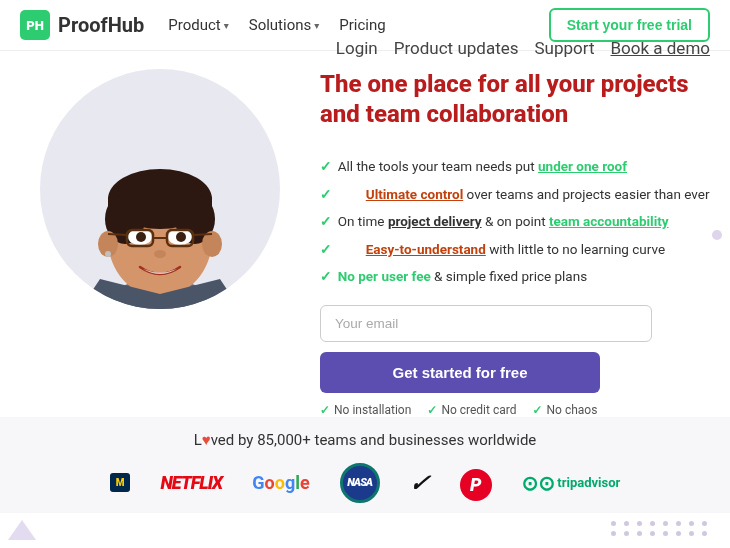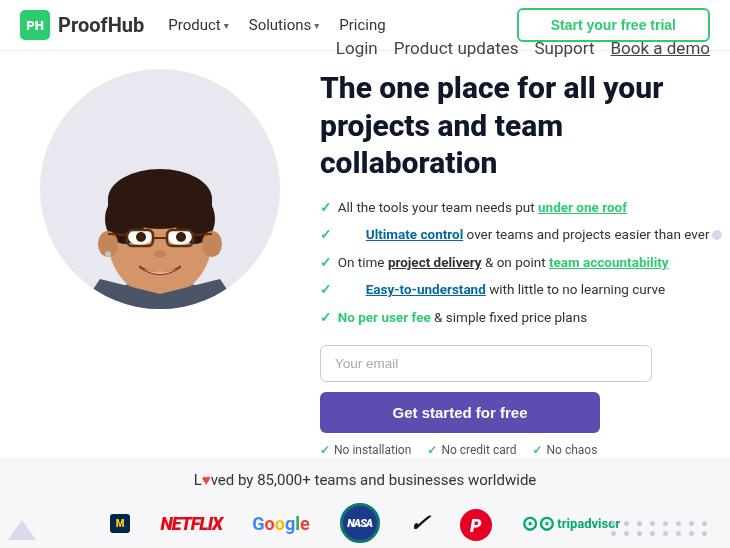--- a/index.html
+++ b/index.html
@@ -6,44 +6,44 @@
     body { font-family: -apple-system, BlinkMacSystemFont, 'Segoe UI', Roboto, sans-serif; background: #fff; width: 730px; height: 548px; overflow: hidden; position: relative; }
 
     
     .navbar { display: flex; align-items: center; justify-content: space-between; padding: 8px 20px; border-bottom: 1px solid #eee; position: relative; z-index: 10; background: #fff; }
     .nav-left { display: flex; align-items: center; gap: 24px; }
     .logo { display: flex; align-items: center; gap: 8px; font-size: 20px; font-weight: 700; color: #333; text-decoration: none; }
     .logo-icon { width: 30px; height: 30px; background: #2ecc71; border-radius: 5px; display: flex; align-items: center; justify-content: center; color: #fff; font-weight: 900; font-size: 13px; }
     .nav-items { display: flex; gap: 20px; align-items: center; }
     .nav-item { font-size: 15px; color: #333; cursor: pointer; display: flex; align-items: center; gap: 3px; }
     .nav-item .arrow { font-size: 10px; color: #666; }
-    .nav-cta { border: 2px solid #2ecc71; color: #2ecc71; background: #fff; border-radius: 6px; padding: 7px 32px; font-size: 14px; font-weight: 600; cursor: pointer; }
+    .nav-cta { border: 2px solid #2ecc71; color: #2ecc71; background: #fff; border-radius: 6px; padding: 7px 16px; font-size: 14px; font-weight: 600; cursor: pointer; }
     .nav-secondary { position: absolute; right: 20px; top: 38px; display: flex; gap: 16px; font-size: 17px; }
     .nav-secondary a { color: #444; text-decoration: none; }
     .nav-secondary a:last-child { text-decoration: underline; }
 
     
     .main { display: flex; padding: 0 20px; margin-top: 8px; position: relative; }
 
     
     .portrait-section { width: 280px; flex-shrink: 0; display: flex; align-items: flex-start; justify-content: center; padding-top: 10px; position: relative; }
     .portrait-circle { width: 240px; height: 240px; border-radius: 50%; background: #e8e8f0; overflow: hidden; display: flex; align-items: flex-end; justify-content: center; }
     
     .portrait-svg { width: 230px; height: 230px; }
 
     
     .content-section { flex: 1; padding-left: 20px; padding-top: 10px; }
-    .hero-title { font-size: 30px; font-weight: 800; color: #0f172a; line-height: 1.25; margin-bottom: 16px; }
+    .hero-title { font-size: 24px; font-weight: 800; color: #b91c1c; line-height: 1.25; margin-bottom: 28px; }
     .features-list { list-style: none; margin-bottom: 18px; }
     .features-list li { font-size: 13.5px; color: #333; margin-bottom: 8px; display: flex; align-items: flex-start; gap: 6px; line-height: 1.4; }
     .check { color: #2ecc71; font-weight: 700; font-size: 14px; flex-shrink: 0; }
     .highlight-green { color: #2ecc71; font-weight: 700; text-decoration: underline; }
     .highlight-underline { font-weight: 700; text-decoration: underline; color: #333; }
     .highlight-green-plain { color: #2ecc71; font-weight: 700; }
-    .highlight-green-underline { color: #0369a1; font-weight: 700; text-decoration: underline; padding-left: 28px; }
+    .highlight-green-underline { color: #c2410c; font-weight: 700; text-decoration: underline; padding-left: 28px; }
 
     
     .email-form { margin-bottom: 10px; }
     .email-input { width: 332px; border: 1.5px solid #ccc; border-radius: 6px; padding: 10px 14px; font-size: 13.5px; color: #333; outline: none; display: block; margin-bottom: 10px; }
     .email-input::placeholder { color: #aaa; }
     .cta-btn { background: #5c4db1; color: #fff; border: none; border-radius: 6px; padding: 12px 28px; font-size: 15px; font-weight: 600; cursor: pointer; width: 280px; display: block; }
     .sub-badges { display: flex; gap: 16px; font-size: 12px; color: #555; margin-top: 8px; }
     .sub-badges span { display: flex; align-items: center; gap: 4px; }
     .sub-check { color: #2ecc71; font-weight: 700; }
 

